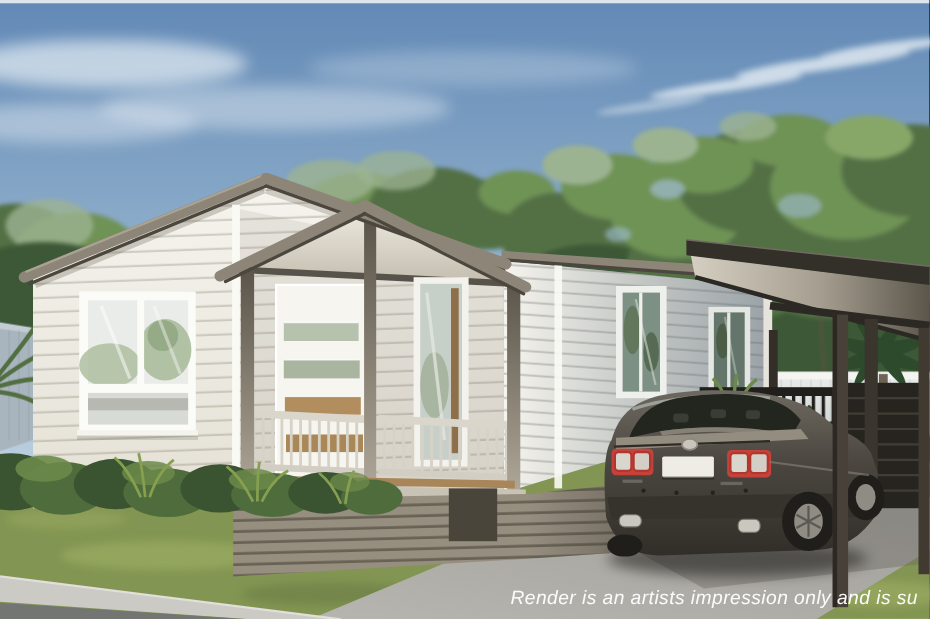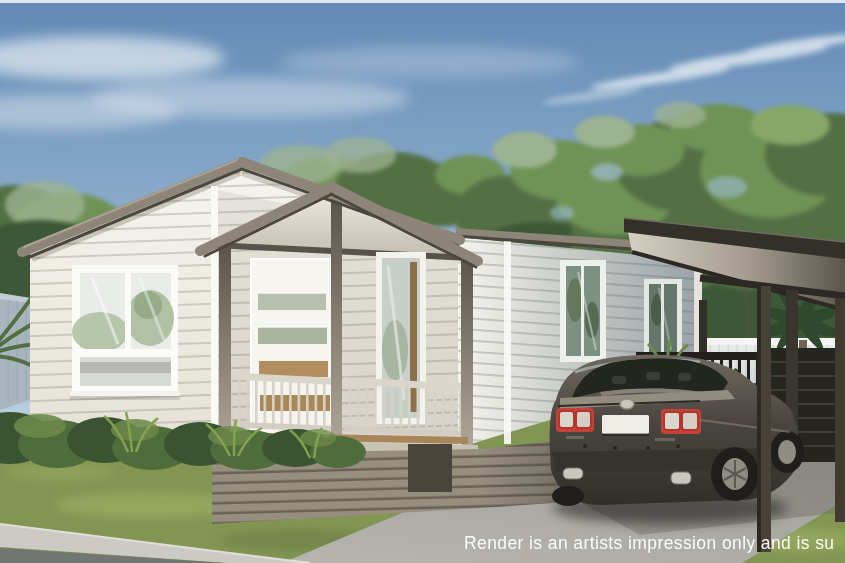--- a/index.html
+++ b/index.html
@@ -1,18 +1,19 @@
 <!DOCTYPE html>
 <html style="--sky-top: #6289b6; --sky-mid: #9fbcd2; --sky-horizon: #dce8ee; --cloud: #e6eef4; --tree-dark: #3c5836; --tree-mid: #537045; --tree-light: #6f9255; --tree-highlight: #87a768; --tree-haze: #9cb391; --trunk: #5f5444; --roof: #8d8678; --roof-light: #aaa394; --roof-shadow: #4c473e; --carport-fascia: #33302a; --carport-soffit-light: #d5cfc2; --carport-soffit-dark: #5b554b; --carport-beam: #2c2925; --siding: #f6f4ee; --siding-shade: #e4e0d5; --siding-far: #9aa2a7; --trim: #fafaf5; --gable-soffit-light: #ece8dd; --gable-soffit-dark: #c2bcae; --glass-light: #e9ece9; --glass-mid: #c7cfc9; --glass-far: #7d9084; --reflection-green: #aebfa0; --door: #f7f5ef; --timber: #b28e5e; --post-dark: #5a544a; --post-light: #b0a899; --railing: #dad6cb; --baluster: #d6d2c7; --deck: #a9855a; --deck-fascia: #c9c3b6; --skirting: #968e7f; --skirting-dark: #7d766a; --fence-white: #eceeec; --fence-left: #a9b5be; --lawn: #839552; --lawn-light: #a3b468; --lawn-dark: #5e7140; --shrub-dark: #3a5331; --shrub-mid: #4f6c3c; --shrub-light: #6c8a4a; --palm: #2e4a2d; --driveway: #b7b5af; --driveway-far: #a19f99; --shade: #6b6a65; --sidewalk: #cbcac4; --road: #737573; --car-top: #6e6960; --car-mid: #4a463f; --car-low: #312e29; --car-glass: #23261f; --car-interior: #8b867c; --car-trunk: #938d80; --tail-red: #c5423a; --tail-inner: #d9d6ce; --plate: #eeece5; --chrome: #cac7bf; --wheel: #1f1e1b; --alloy: #8f8c84; --rail-black: #201f1c; --screen: #26241f; --watermark: #ffffff;"><head>
 <meta charset="utf-8">
 <style>
   html,body{margin:0;padding:0;background:#222;}
   .viewport{
     position:relative;width:845px;height:563px;overflow:hidden;
     font-family:"Liberation Sans",sans-serif;
+    font-style:italic;
   }
   svg{display:block;}
   .watermark{
     font-family:"Liberation Sans",sans-serif;
     font-size:17.5px;letter-spacing:.4px;font-weight:400;
     fill:var(--watermark);opacity:.96;
   }
 </style>
 </head>
 <body>

